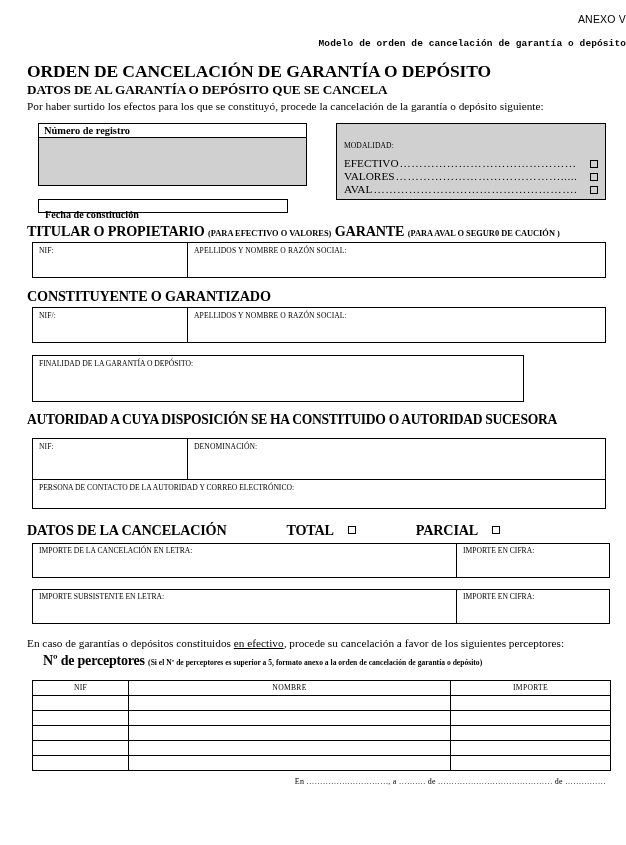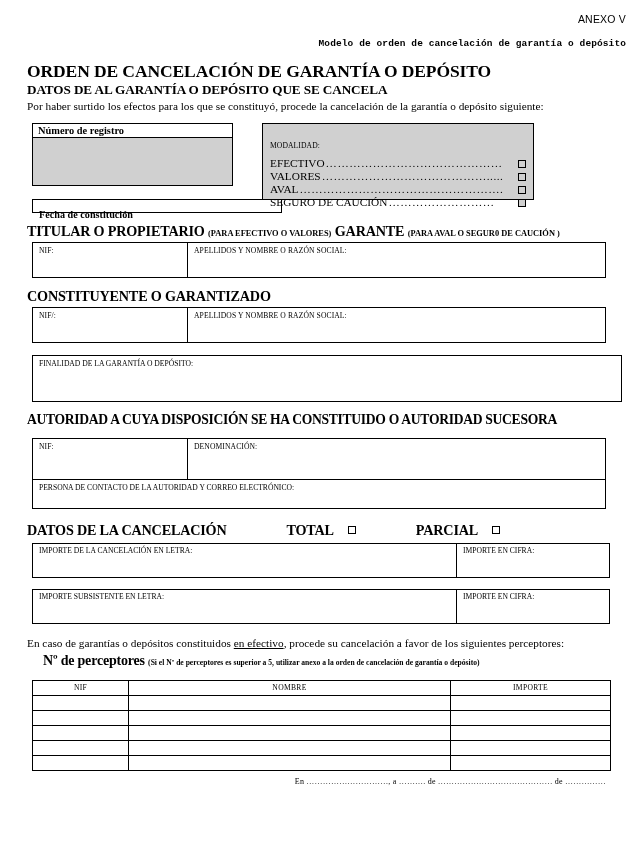--- a/index.html
+++ b/index.html
@@ -62,21 +62,21 @@
     margin: 3px 0 0 0;
     line-height: 1.15;
   }
 
   .reg-wrap {
     margin-top: 10px;
     display: flex;
     align-items: flex-start;
     gap: 0;
   }
-  .reg-left { width: 201px; margin-left: 5px; font-family: Liberation Serif, serif; }
+  .reg-left { width: 271px; margin-left: 11px; font-family: Liberation Serif, serif; }
   .reg-title-box {
     border: 1px solid #000;
     height: 15px;
     box-sizing: border-box;
     font-size: 10.4px;
     font-weight: bold;
     padding: 0 0 0 5px;
     line-height: 13px;
     background: #ffffff;
   }
@@ -170,21 +170,21 @@
     letter-spacing: .1px;
   }
   .fb-cell.nif { width: 155px; border-right: 1.3px solid #000; height: 34px; }
   .fb-cell.rest { flex: 1; height: 34px; }
   .fb-row.divider-top { border-top: 1.3px solid #000; }
 
   .finalidad-box {
     border: 1px solid #000;
     box-sizing: border-box;
     margin-left: 5px;
-    width: 590px;
+    width: 492px;
     height: 47px;
     padding: 3px 0 0 6px;
     font-size: 7.6px;
     margin-top: 12px;
   }
 
   .auth-box { margin-top: 10px; }
   .auth-box .fb-cell.nif { height: 40px; }
   .auth-box .fb-cell.rest { height: 40px; }
   .contact-cell {
@@ -325,25 +325,20 @@
           <span class="leader">…………………………………….....</span>
           <span class="cb-bold"></span>
         </div>
 
         <div class="mod-line">
           <span class="lbl">AVAL</span>
           <span class="leader">…………………………………………….</span>
           <span class="cb-bold"></span>
         </div>
 
-        <div class="mod-line">
-          <span class="lbl">SEGURO DE CAUCIÓN</span>
-          <span class="leader">………………………</span>
-          <span class="cb-bold"></span>
-        </div>
       </div>
     </div>
 
     <div class="sec-h">
       <span>TITULAR O PROPIETARIO</span>
       <span class="small">(PARA EFECTIVO O VALORES)</span>
       <span>GARANTE</span>
       <span class="small">(PARA AVAL O SEGUR0 DE CAUCIÓN )</span>
     </div>
 
@@ -422,21 +417,21 @@
         <span>IMPORTE EN CIFRA:</span>
       </div>
     </div>
 
     <p class="efectivo">
       <span>En caso de garantías o depósitos constituidos </span><u>en efectivo</u><span>, procede su cancelación a favor de los siguientes perceptores:</span>
     </p>
 
     <div class="perc-line">
       <span>Nº de perceptores</span>
-      <span class="note">(Si el Nº de perceptores es superior a 5, utilizar anexo a la orden de cancelación de garantía o depósito)</span>
+      <span class="note">(Si el Nº de perceptores es superior a 5, formato anexo a la orden de cancelación de garantía o depósito)</span>
     </div>
 
     <table class="perc">
       <colgroup>
         <col class="c-nif">
           <col class="c-nom">
           <col class="c-imp">
       </colgroup>
       <thead>
         <tr>

